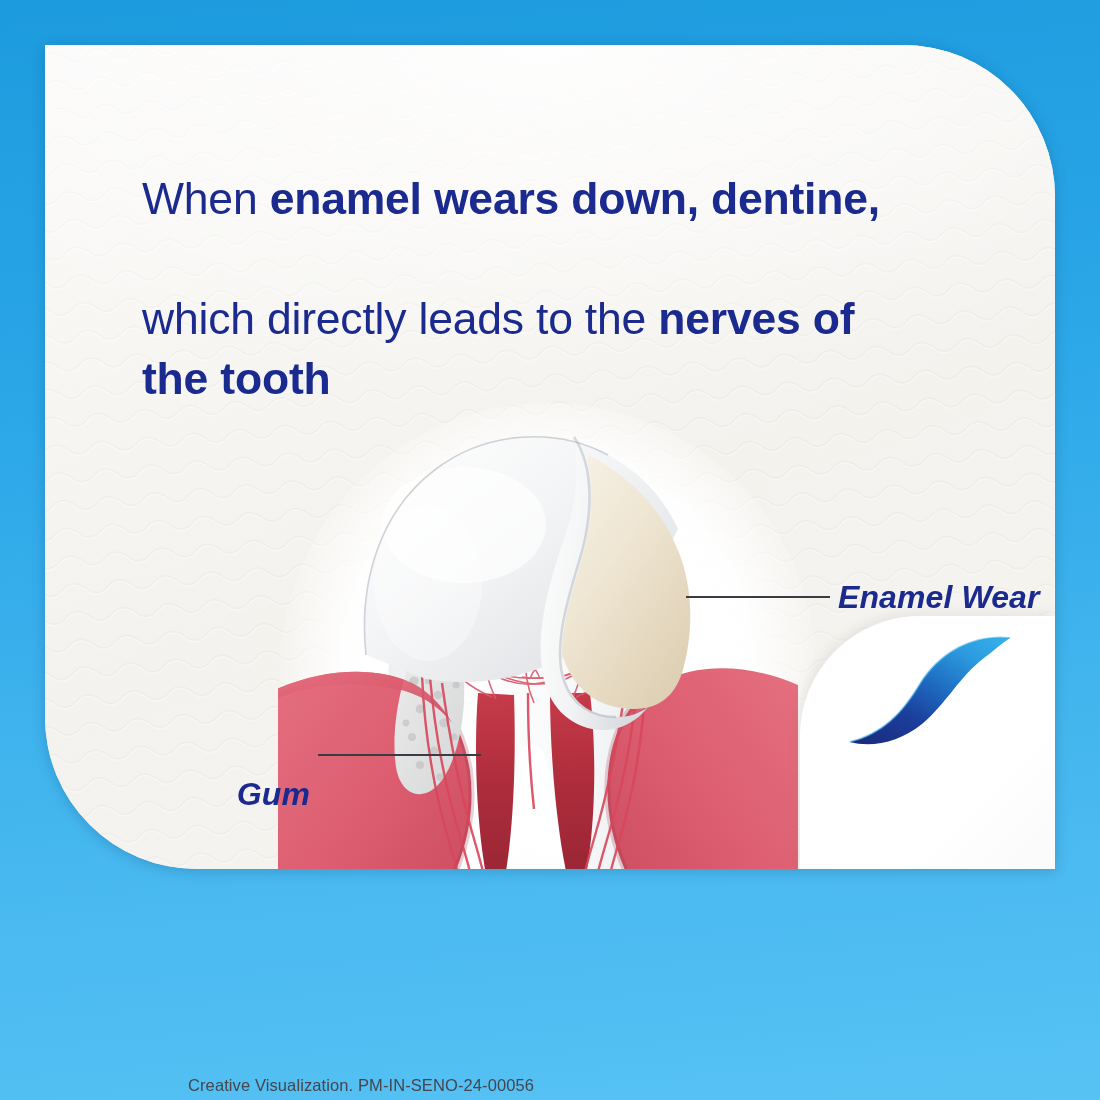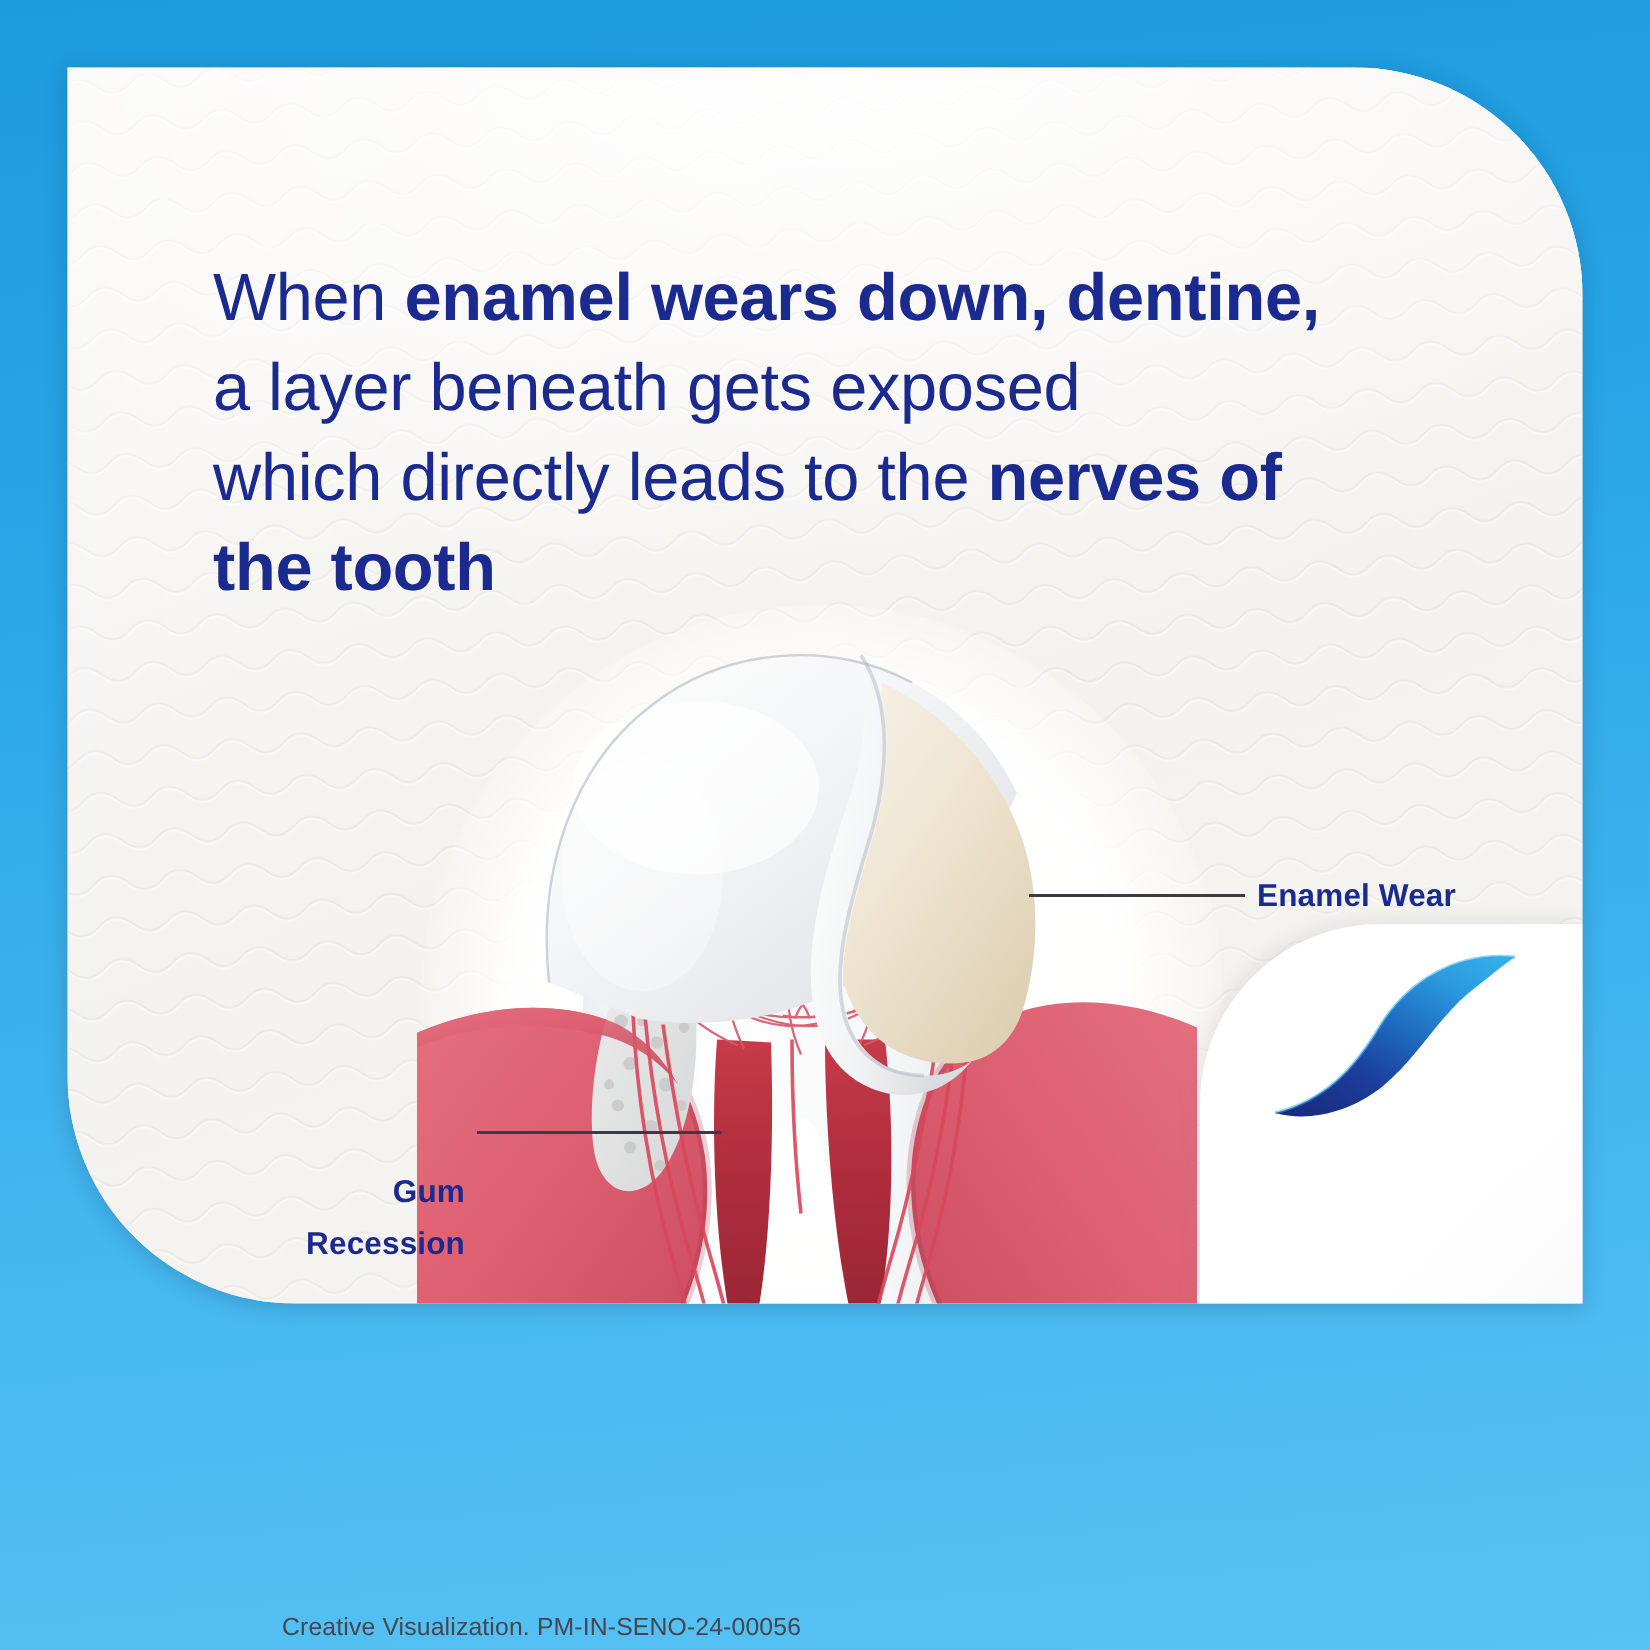--- a/index.html
+++ b/index.html
@@ -42,21 +42,21 @@
 
   
   .illo-wrap{
     position:absolute; left:233px; top:348px; width:540px; height:580px;
   }
   .illo-wrap svg{ width:100%; height:100%; display:block; }
 
   
   .label{
     position:absolute; color:#1B2A8E; font-weight:700;
-    font-size:21px; line-height:35px; letter-spacing:.1px;
+    font-size:32px; line-height:35px; letter-spacing:.1px;font-style:italic;
   }
   #lbl-enamel{ left:793px; top:535px; }
   #lbl-gum{ left:105px; top:732px; width:160px; text-align:right; }
 
   .leader{ position:absolute; background:#3B3B44; height:1.6px; }
   #lead-enamel{ left:641px; top:551px; width:144px; }
   #lead-gum{ left:273px; top:709px; width:163px; }
 
   
   .logo-panel{
@@ -94,21 +94,21 @@
         </pattern>
       </defs>
       <rect width="1010" height="1005" fill="#F6F4F0"></rect>
       <rect width="1010" height="1005" fill="url(#wave)"></rect>
     </svg>
   </div>
   <div class="card-sheen"></div>
 
   <div class="headline">
     <span>When </span><b>enamel wears down, dentine,</b><br>
-    <span>a layer beneath gets exposed</span><br>
+    <br>
     <span>which directly leads to the </span><b>nerves of</b><br>
     <b>the tooth</b>
   </div>
 
   <div class="illo-wrap">
     <svg viewBox="0 0 540 580" xmlns="http://www.w3.org/2000/svg">
       <defs>
         <radialGradient id="halo" cx="50%" cy="48%" r="52%">
           <stop offset="0%" stop-color="#FFFFFF" stop-opacity="1"></stop>
           <stop offset="72%" stop-color="#FFFFFF" stop-opacity=".96"></stop>
@@ -286,21 +286,20 @@
                C160 312 140 300 118 296 C70 286 24 292 -10 310 Z" fill="url(#gumLG)" opacity=".9"></path>
     </svg>
   </div>
 
   <div class="leader" id="lead-enamel"></div>
   <div class="label" id="lbl-enamel">Enamel Wear</div>
 
   <div class="leader" id="lead-gum"></div>
   <div class="label" id="lbl-gum">
     <span>Gum</span><br>
-    <span>Recession</span>
   </div>
 
   <div class="logo-panel">
     <div class="logo-swoosh">
       <svg viewBox="0 0 200 135" xmlns="http://www.w3.org/2000/svg">
         <defs>
           <linearGradient id="swooshG" x1="1" y1="0" x2="0.1" y2="1">
             <stop offset="0%" stop-color="#35B3EA"></stop>
             <stop offset="22%" stop-color="#2C9BE0"></stop>
             <stop offset="48%" stop-color="#1E6BC0"></stop>

